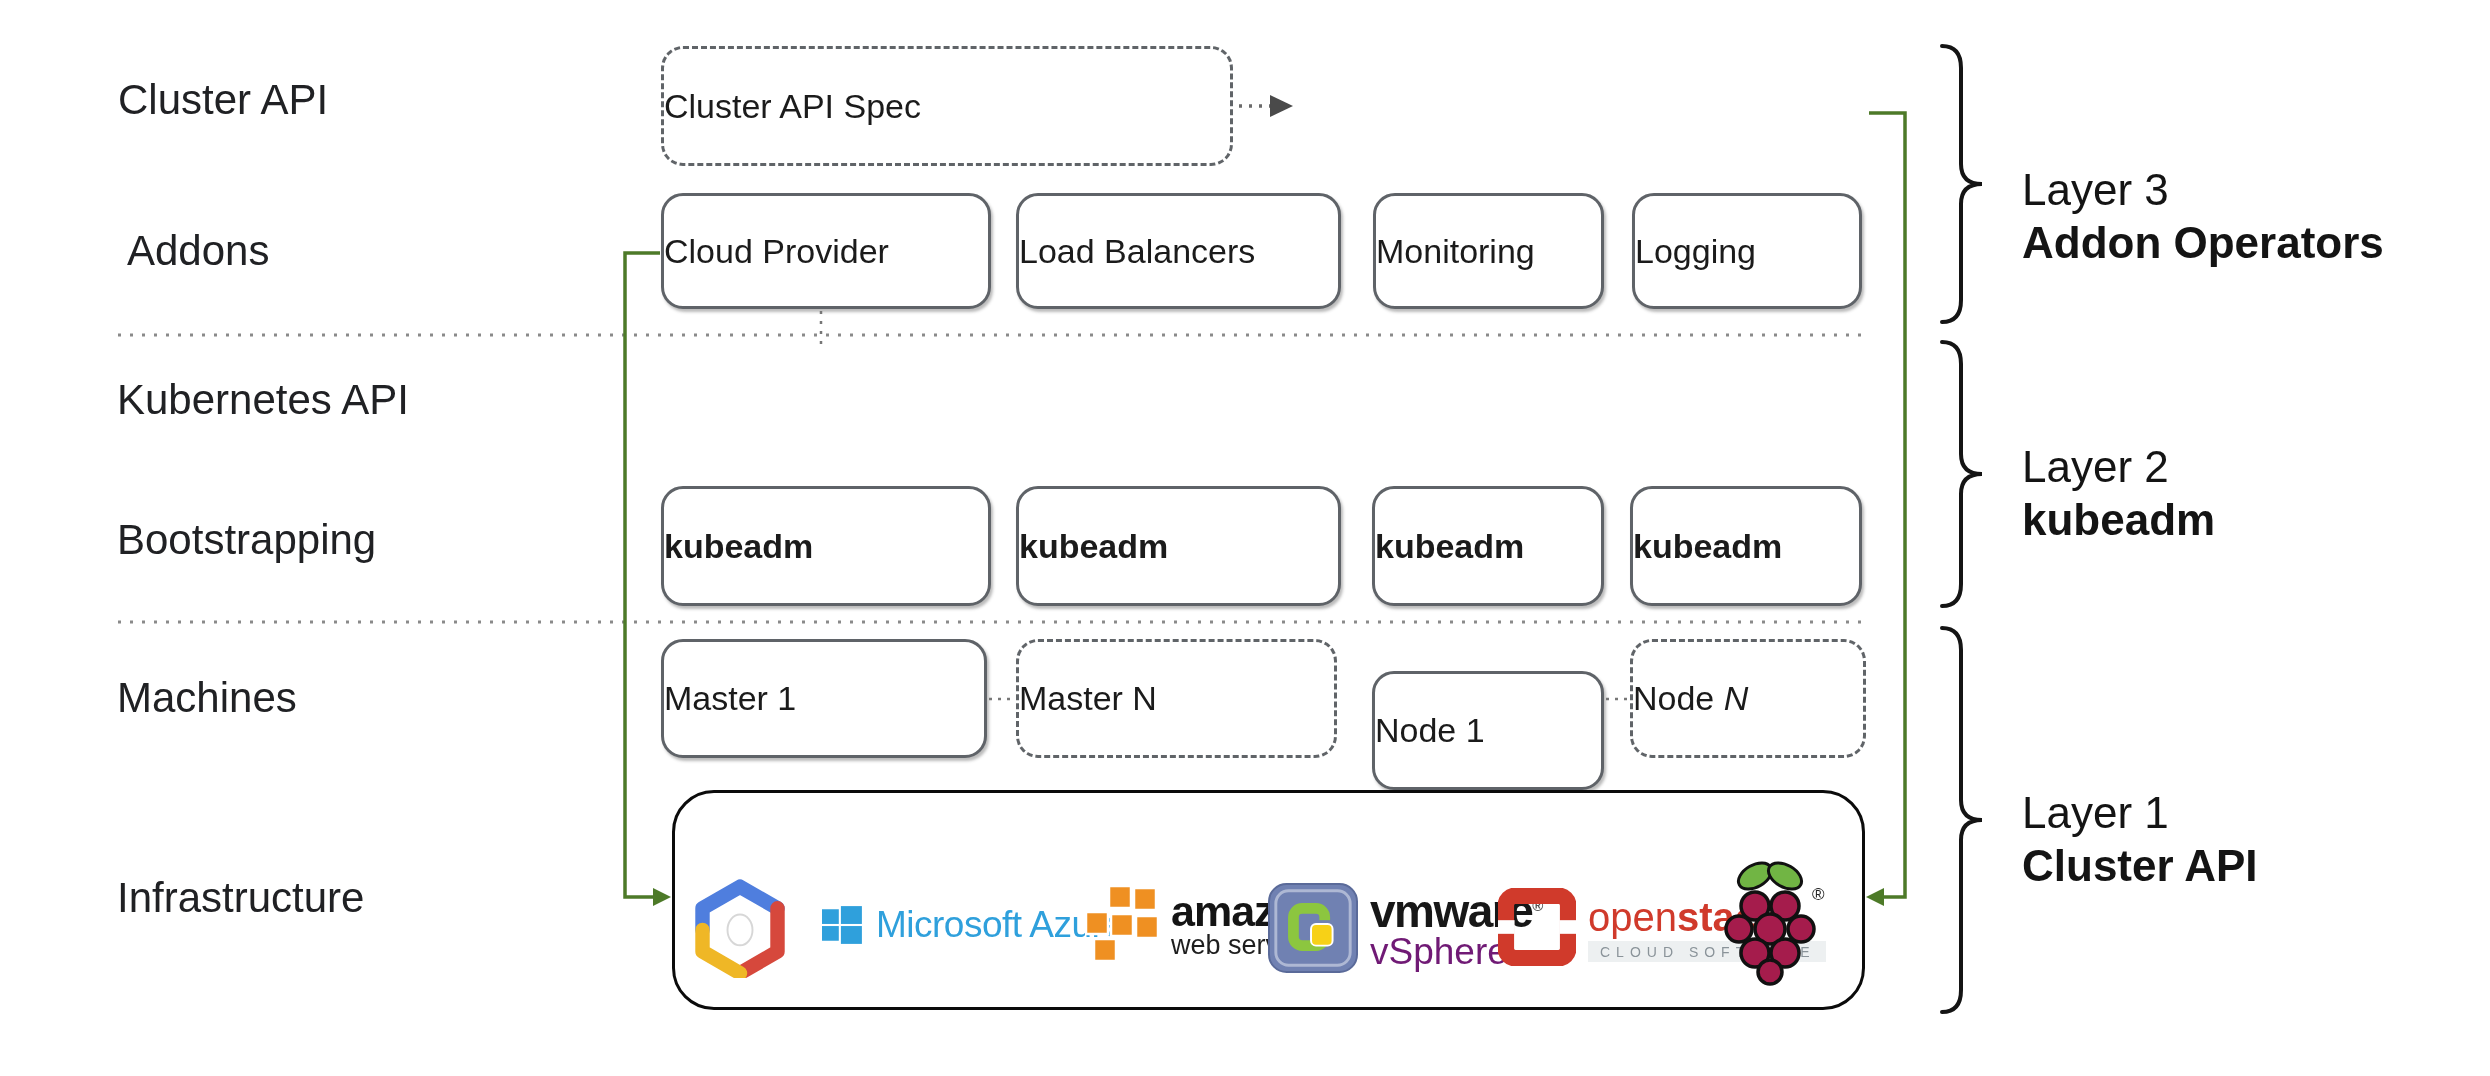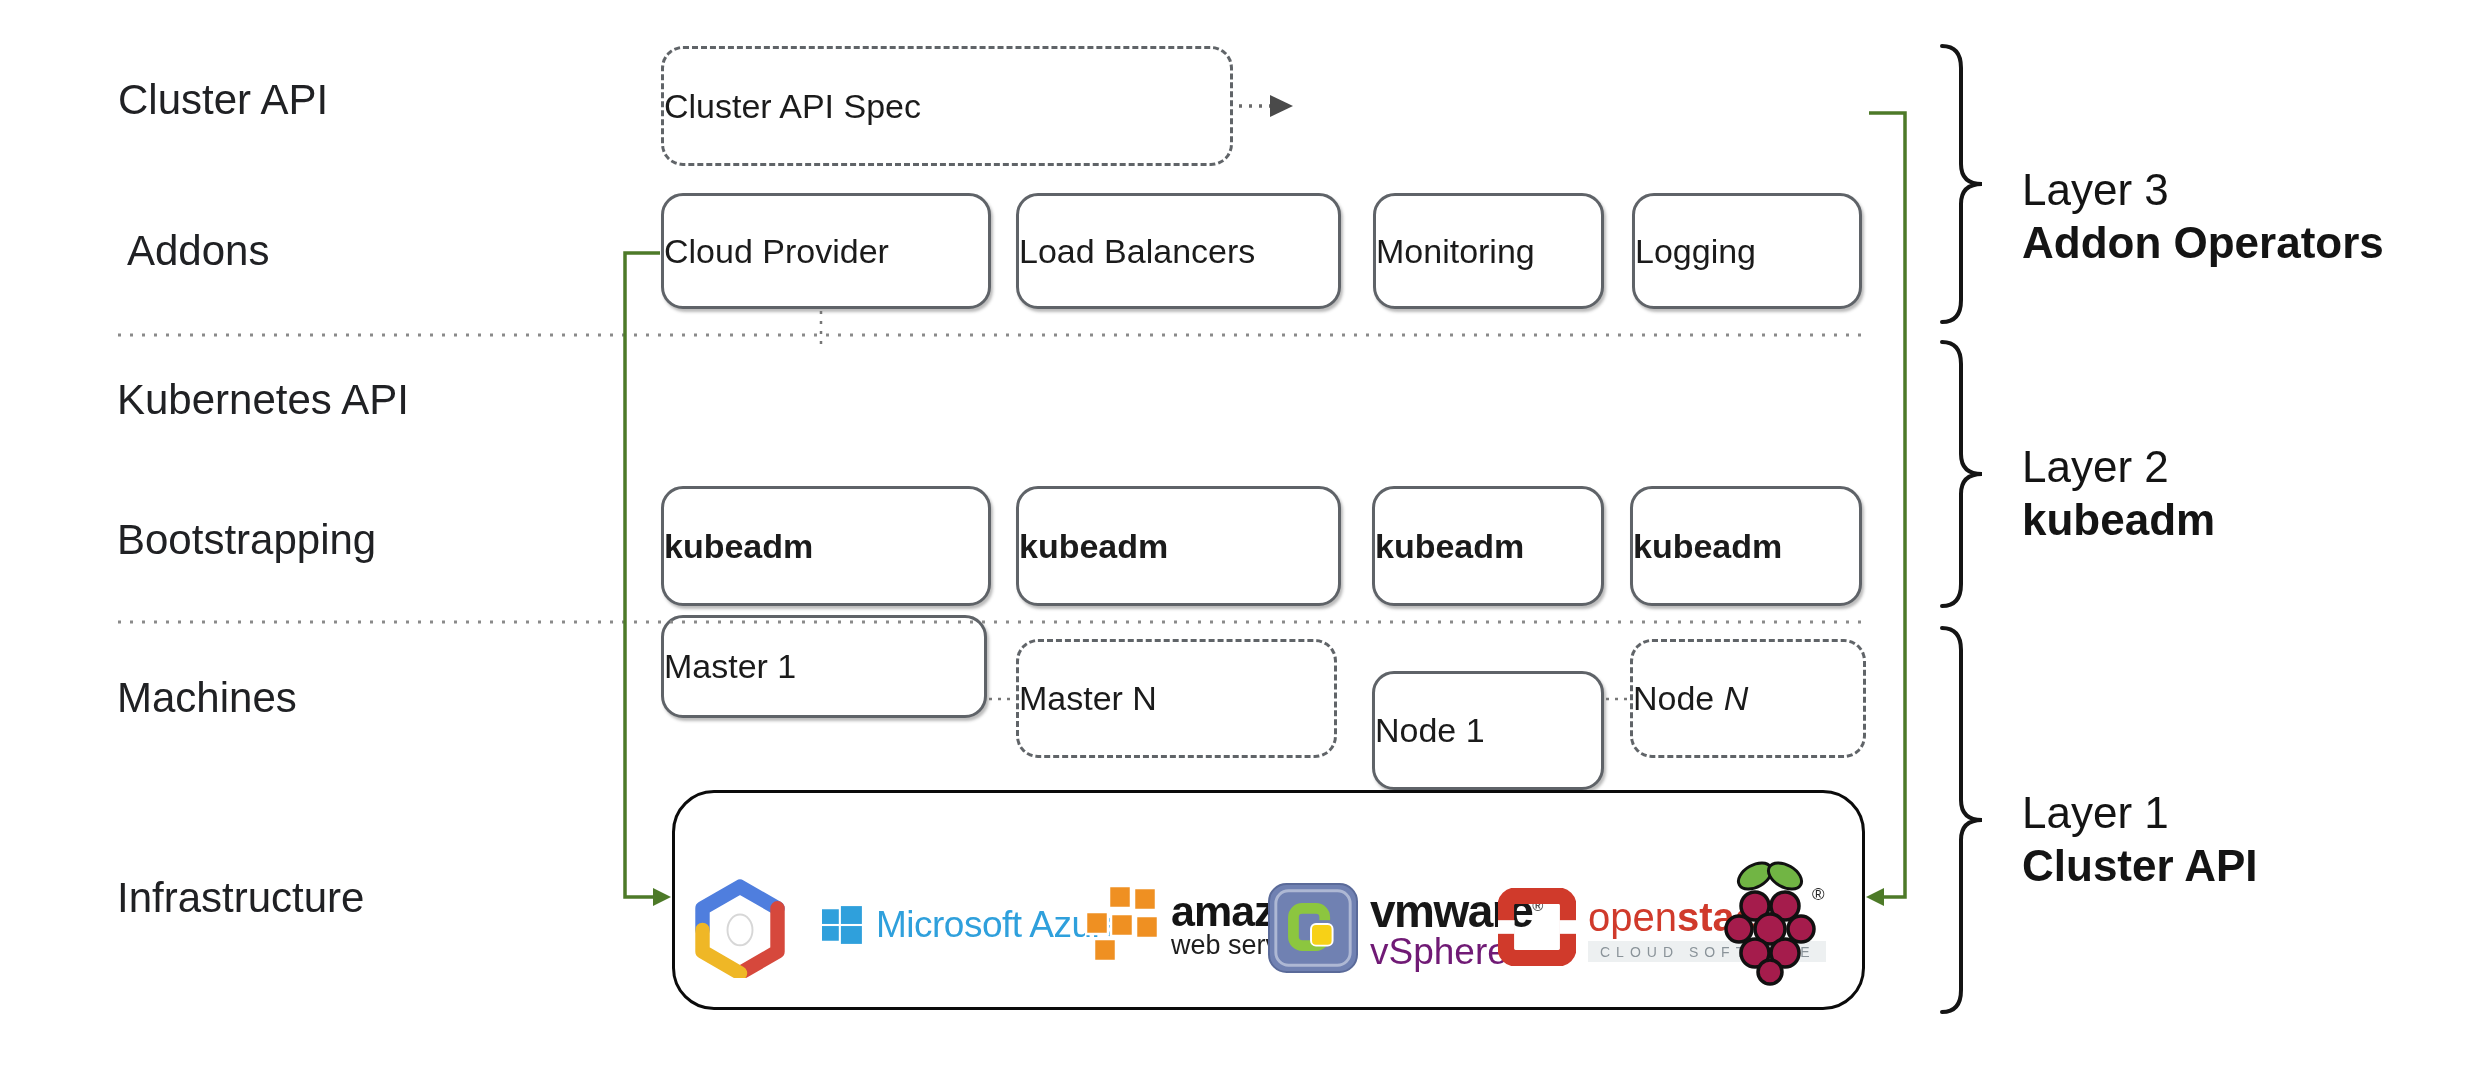--- a/index.html
+++ b/index.html
@@ -88,21 +88,21 @@
   <div class="box bold" style="left:1016px;top:486px;width:325px;height:120px">
     <span>kubeadm</span>
   </div>
   <div class="box bold" style="left:1372px;top:486px;width:232px;height:120px">
     <span>kubeadm</span>
   </div>
   <div class="box bold" style="left:1630px;top:486px;width:232px;height:120px">
     <span>kubeadm</span>
   </div>
 
-  <div class="box" style="left:661px;top:615px;width:326px;height:103px">
+  <div class="box" style="left:661px;top:639px;width:326px;height:119px">
     <span>Master 1</span>
   </div>
   <div class="box dashed" style="left:1016px;top:639px;width:321px;height:119px">
     <span>Master N</span>
   </div>
   <div class="box" style="left:1372px;top:671px;width:232px;height:119px">
     <span>Node 1</span>
   </div>
   <div class="box dashed" style="left:1630px;top:639px;width:236px;height:119px">
     <span><span>Node </span><i>N</i></span>

